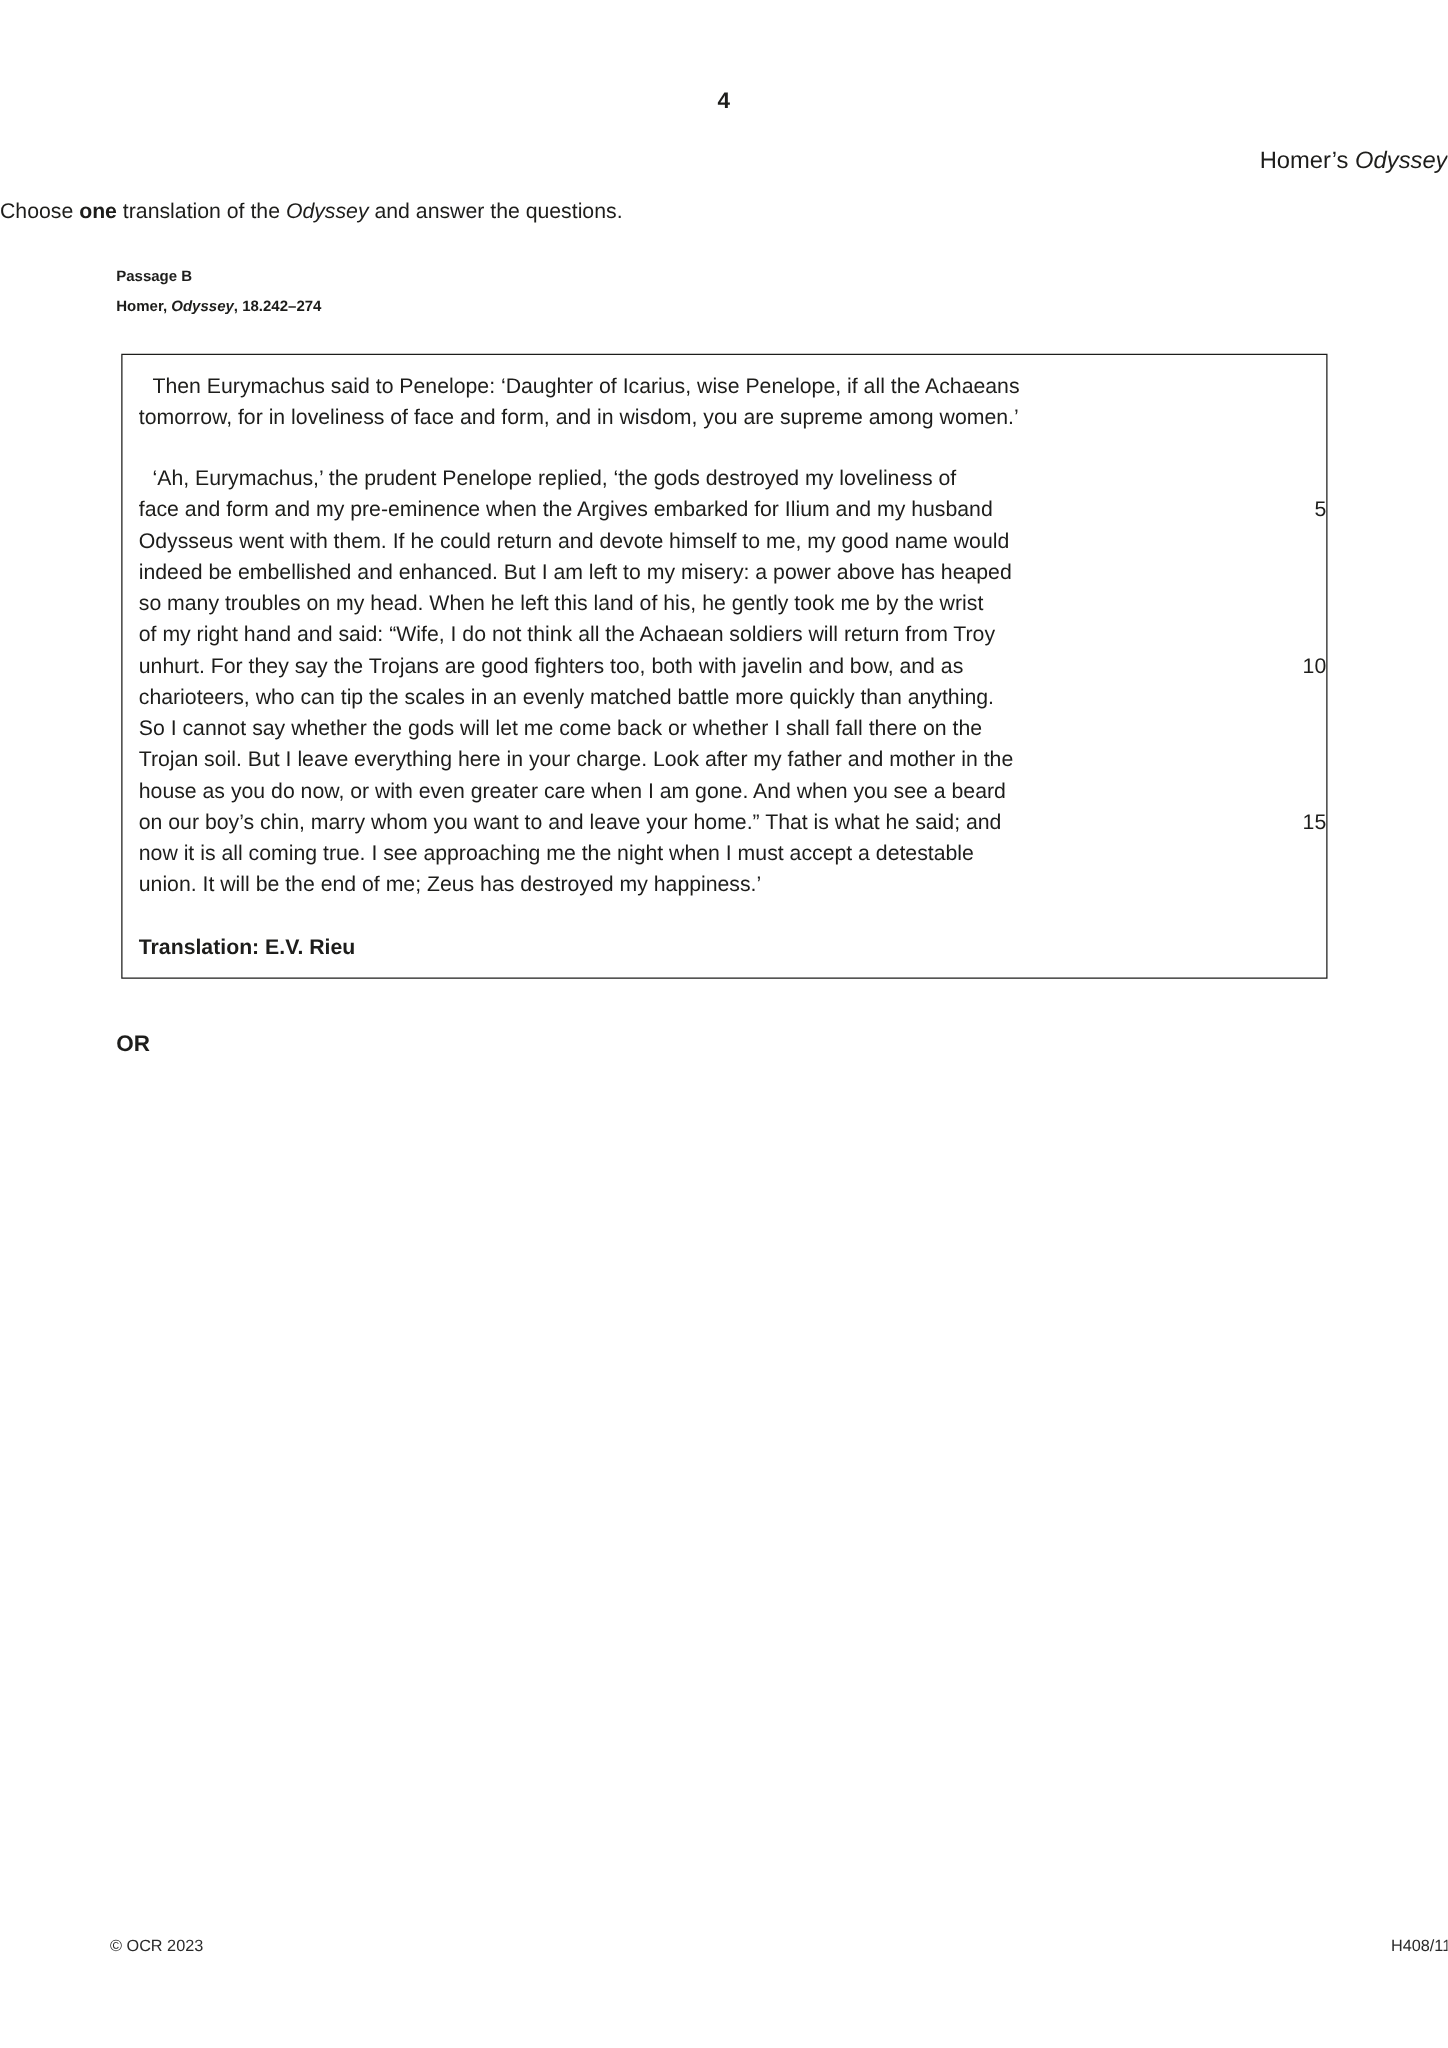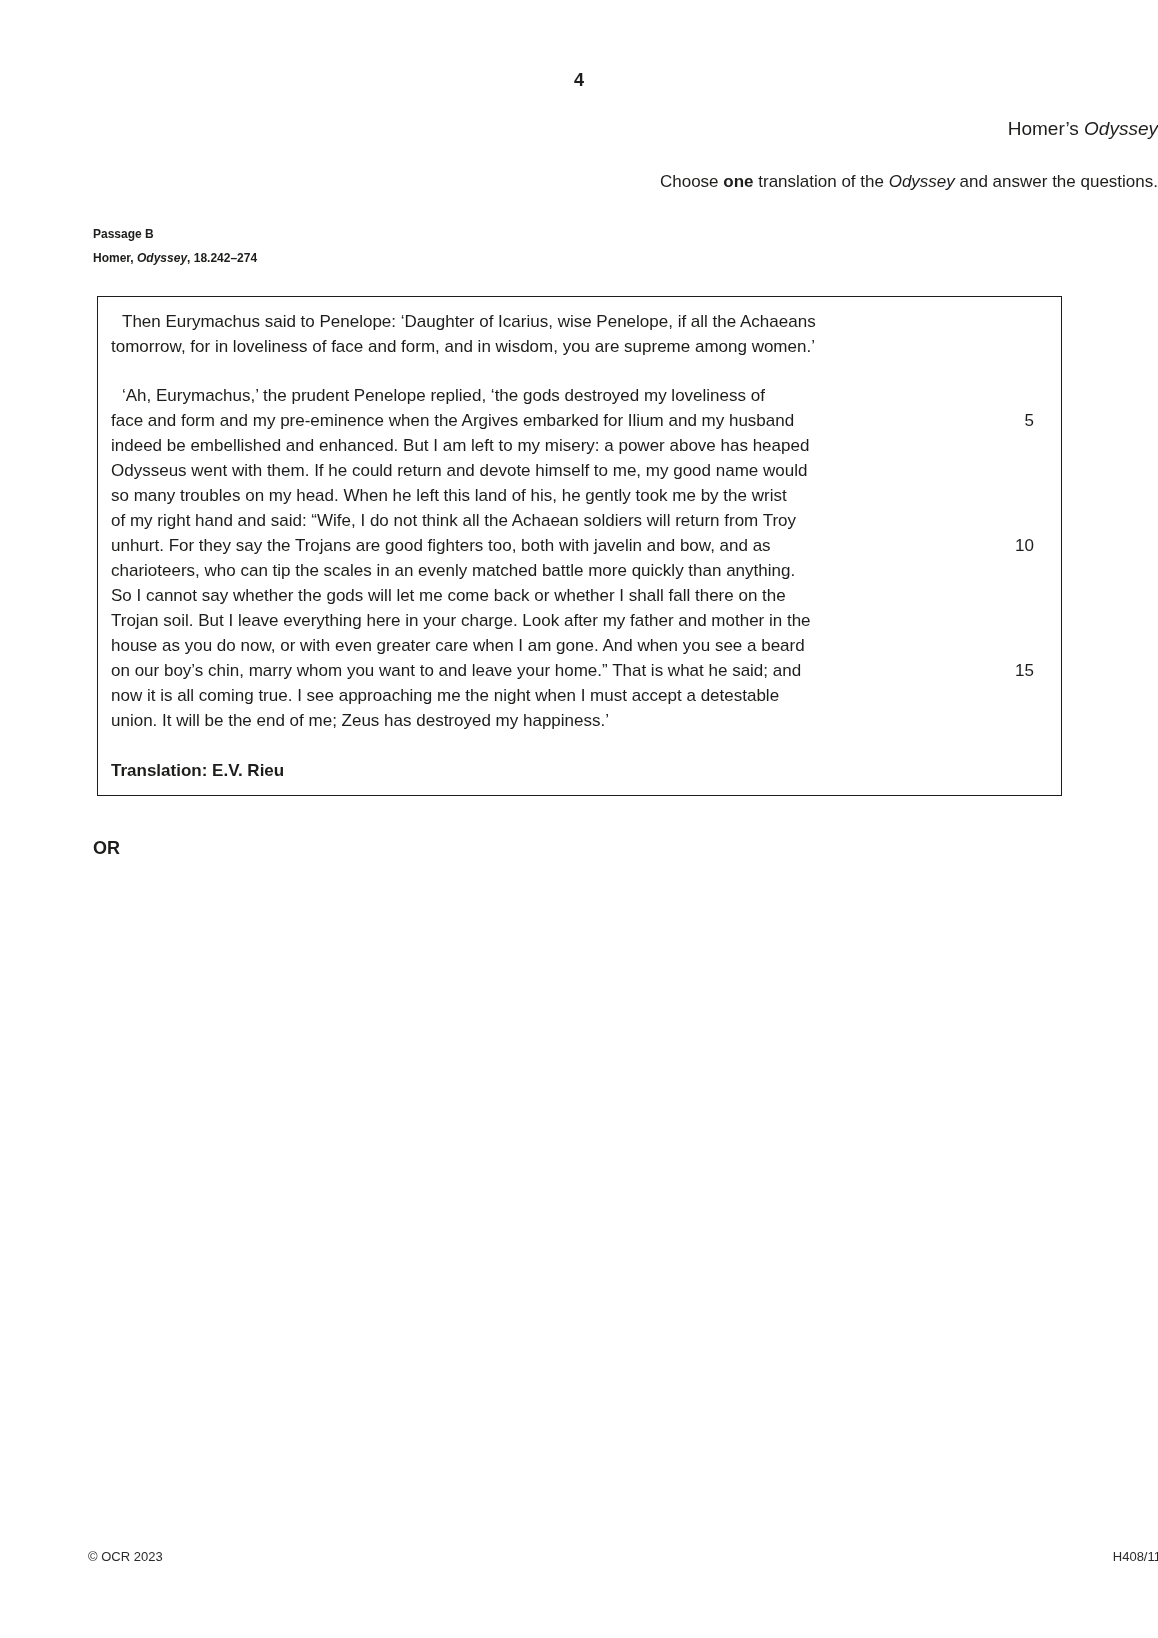--- a/index.html
+++ b/index.html
@@ -4,28 +4,28 @@
 <style>
   html,body { margin:0; padding:0; }
   body {
     width:1158px; height:1638px; background:#ffffff; position:relative;
     font-family:"Liberation Sans", sans-serif; color:#1d1d1b;
     -webkit-font-smoothing:antialiased;
   }
   .page-num { padding-top:70px; text-align:center; font-size:18px; font-weight:bold; }
   .title { margin-top:27px; text-align:right; font-size:19px; font-weight:normal; }
   .title .work { font-style:italic; }
-  .instruction { margin-top:32px; text-align:right; font-size:17px; }
+  .instruction { margin-top:19px; text-align:left; font-size:17px; }
   .instruction .b { font-weight:bold; }
   .instruction .it { font-style:italic; }
   .passage-header { margin:30px 0 0 93px; font-size:12px; font-weight:bold; line-height:24px; }
   .passage-header .it { font-style:italic; }
   .passage-box {
     margin-left:97px; margin-top:26px; width:965px; box-sizing:border-box;
-    border:1.5px solid #1d1d1b; padding:12px 27px 12px 13px;
+    border:1.5px solid #1d1d1b; padding:12px 0 12px 13px;
     font-size:17px; line-height:25px;
   }
   .pline { display:flex; }
   .pline .t { flex:1 1 auto; padding-right:6px; }
   .pline.indent .t { padding-left:11px; }
   .pline .n { flex:0 0 36px; text-align:right; }
   .para2 { margin-top:24px; }
   .translation { margin-top:25px; font-weight:bold; }
   .or-label { margin:42px 0 0 93px; font-size:18px; font-weight:bold; }
   .footer { position:absolute; left:0; top:1549px; width:100%; font-size:13px; color:#2a2a2a;padding-left:42px; }
@@ -60,25 +60,25 @@
   <div class="para2">
     <div class="pline indent">
         <span class="t">‘Ah, Eurymachus,’ the prudent Penelope replied, ‘the gods destroyed my loveliness of</span>
         <span class="n"></span>
       </div>
     <div class="pline">
         <span class="t">face and form and my pre-eminence when the Argives embarked for Ilium and my husband</span>
         <span class="n">5</span>
       </div>
     <div class="pline">
-        <span class="t">indeed be embellished and enhanced. But I am left to my misery: a power above has heaped</span>
+        <span class="t">Odysseus went with them. If he could return and devote himself to me, my good name would</span>
         <span class="n"></span>
       </div>
     <div class="pline">
-        <span class="t">Odysseus went with them. If he could return and devote himself to me, my good name would</span>
+        <span class="t">indeed be embellished and enhanced. But I am left to my misery: a power above has heaped</span>
         <span class="n"></span>
       </div>
     <div class="pline">
         <span class="t">so many troubles on my head. When he left this land of his, he gently took me by the wrist</span>
         <span class="n"></span>
       </div>
     <div class="pline">
         <span class="t">of my right hand and said: “Wife, I do not think all the Achaean soldiers will return from Troy</span>
         <span class="n"></span>
       </div>

